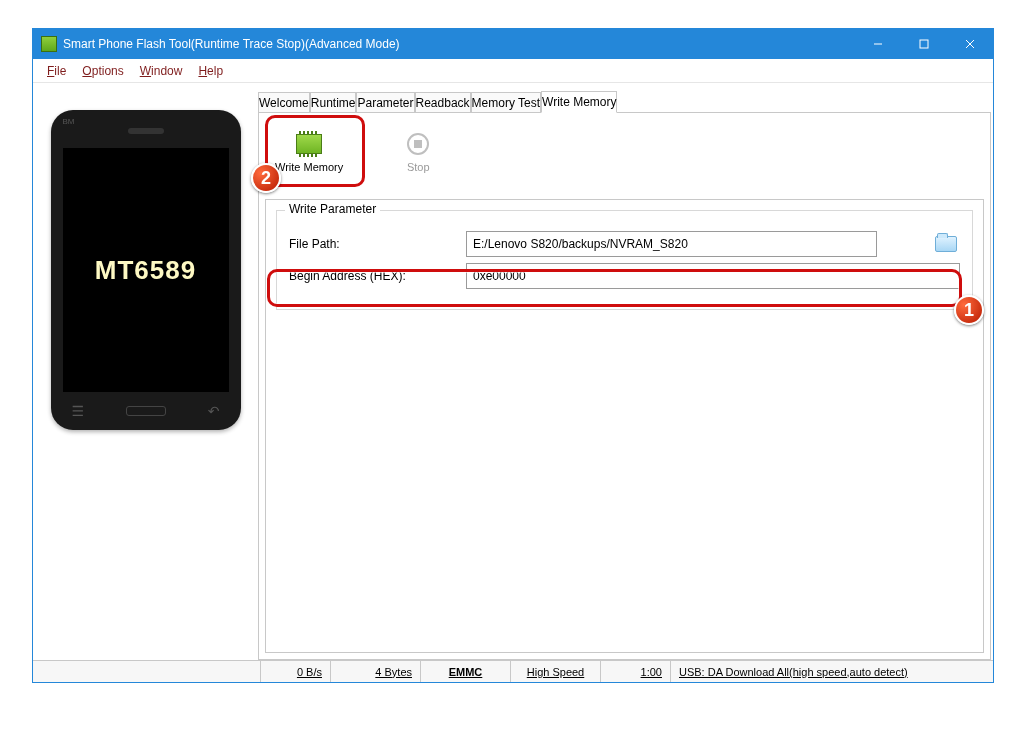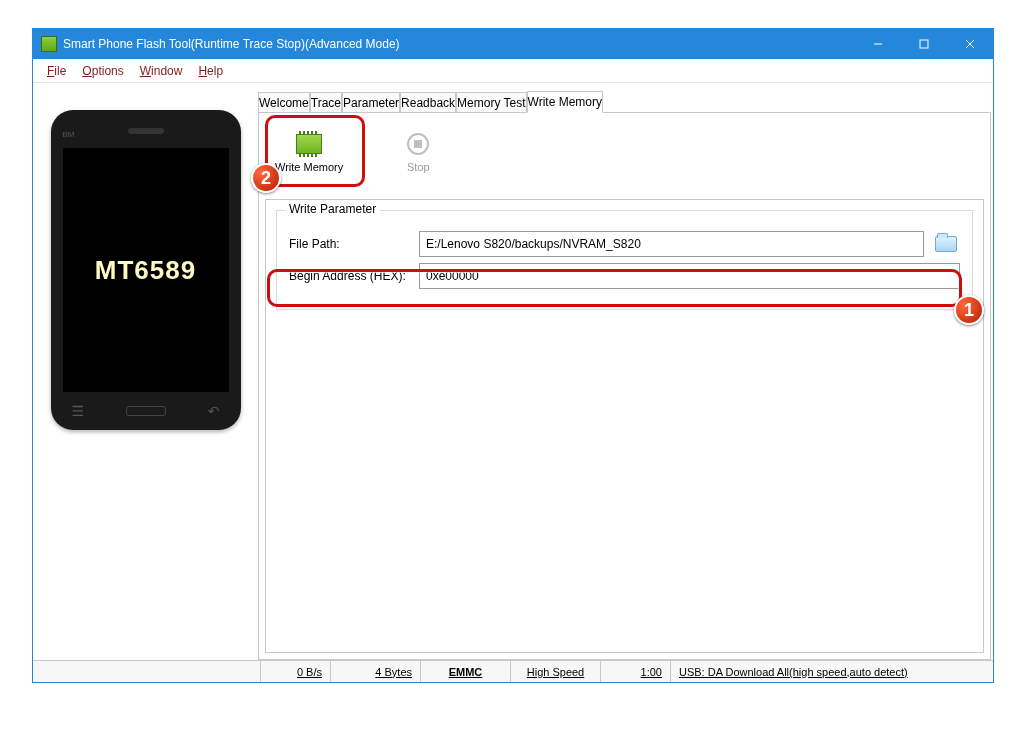--- a/index.html
+++ b/index.html
@@ -15,21 +15,21 @@
   .winbtn svg { width: 10px; height: 10px; stroke: #fff; stroke-width: 1; fill: none; }
   .menubar { height: 24px; display: flex; align-items: center; padding: 0 6px; font-size: 12px; color: #7f1d1d; border-bottom: 1px solid #e6e6e6; }
   .menuitem { padding: 2px 8px; cursor: default; }
   .menuitem u { text-decoration: underline; }
   .clientarea { position: absolute; top: 55px; left: 0; right: 0; bottom: 22px; display: flex; }
   .leftpane { width: 225px; padding: 26px 10px 0 10px; display: flex; flex-direction: column; align-items: center; }
   .phone { width: 190px; height: 320px; background: #1a1a1a; border-radius: 22px; position: relative; box-shadow: 0 2px 4px rgba(0,0,0,.3); }
   .phone .speaker { position: absolute; top: 18px; left: 50%; transform: translateX(-50%); width: 36px; height: 6px; background: #333; border-radius: 3px; }
   .phone .screen { position: absolute; top: 38px; left: 12px; right: 12px; bottom: 38px; background: #000; display: flex; align-items: center; justify-content: center; }
   .phone .chip { color: #fef9c3; font-weight: 700; font-size: 26px; letter-spacing: 1px; }
-  .phone .brand { position: absolute; top: 20px; left: 12px; color: #555; font-size: 8px; }
+  .phone .brand { position: absolute; top: 7px; left: 12px; color: #555; font-size: 8px; }
   .phone .btnrow { position: absolute; bottom: 8px; left: 0; right: 0; height: 22px; display: flex; justify-content: space-around; align-items: center; }
   .phone .hw { color: #555; font-size: 14px; }
   .phone .homebtn { width: 40px; height: 10px; border: 1px solid #444; border-radius: 3px; }
   .rightpane { flex: 1; padding: 4px 2px 0 0; display: flex; flex-direction: column; }
   .tabs { display: flex; align-items: flex-end; height: 24px; font-size: 12px; position: relative; }
   .tab { padding: 3px 0; border: 1px solid #c8c8c8; border-bottom: none; background: #fafafa; margin-right: 0; position: relative; top: 1px; cursor: default; }
   .tab.active { background: #fff; border-bottom: 1px solid #fff; z-index: 2; }
   .tabcontent { border: 1px solid #c8c8c8; flex: 1; background: #fff; padding: 6px; display: flex; flex-direction: column; position: relative; }
   .toolbar { height: 66px; display: flex; align-items: center; padding: 4px 10px; gap: 60px; }
   .tbtn { display: flex; flex-direction: column; align-items: center; font-size: 11px; gap: 4px; cursor: default; position: relative; }
@@ -37,21 +37,21 @@
   .chipico { width: 26px; height: 20px; background: linear-gradient(#9fd94a,#6fb524); border: 1px solid #4a7d17; position: relative; }
   .chipico::before, .chipico::after { content: ""; position: absolute; left: 2px; right: 2px; height: 3px; background: repeating-linear-gradient(90deg,#4a7d17 0 2px,transparent 2px 4px); }
   .chipico::before { top: -4px; }
   .chipico::after { bottom: -4px; }
   .stopico { width: 22px; height: 22px; border: 2px solid #bfbfbf; border-radius: 50%; position: relative; }
   .stopico::after { content: ""; position: absolute; top: 5px; left: 5px; width: 8px; height: 8px; background: #bfbfbf; }
   .tbtn.disabled { color: #9a9a9a; }
   .scrollframe { flex: 1; border: 1px solid #c8c8c8; margin-top: 14px; padding: 10px 10px 10px 10px; overflow: hidden; position: relative; }
   .groupbox { border: 1px solid #d8d8d8; padding: 14px 12px 14px 12px; position: relative; }
   .groupbox .legend { position: absolute; top: -9px; left: 8px; background: #fff; padding: 0 4px; font-size: 12px; }
-  .row { display: flex; align-items: center; margin: 6px 0; }
+  .row { display: flex; align-items: center; margin: 6px 0; gap: 47px; }
   .row .lbl { width: 130px; font-size: 12px; }
   .txt { flex: 1; height: 22px; border: 1px solid #9a9a9a; font-size: 12px; padding: 12px 6px; background: #fff; }
   .folderbtn { width: 28px; height: 22px; margin-left: 8px; display: flex; align-items: center; justify-content: center; cursor: default; }
   .foldericon { width: 22px; height: 16px; background: linear-gradient(#dff2ff,#a9d7f5); border: 1px solid #6faed8; border-radius: 2px; position: relative; }
   .foldericon::before { content: ""; position: absolute; top: -4px; left: 1px; width: 9px; height: 4px; background: #cde9fb; border: 1px solid #6faed8; border-bottom: none; border-radius: 2px 2px 0 0; }
   .statusbar { position: absolute; left: 0; right: 0; bottom: 0; height: 22px; border-top: 1px solid #c8c8c8; display: flex; font-size: 11px; background: #f7f7f7; }
   .sbcell { border-right: 1px solid #c8c8c8; padding: 3px 8px; display: flex; align-items: center; justify-content: flex-end; text-decoration: underline; }
   .sbcell:last-child { border-right: none; }
   .hl-red { border: 3px solid #cf0d0d; border-radius: 10px; box-shadow: 0 0 0 1px rgba(255,255,255,.6) inset; pointer-events: none; position: absolute; }
   .badge { width: 30px; height: 30px; border-radius: 50%; background: radial-gradient(circle at 30% 30%,#ff6a3c,#b71900); border: 2px solid #fff; box-shadow: 0 1px 3px rgba(0,0,0,.5); color: #fff; font-weight: 700; font-size: 18px; display: flex; align-items: center; justify-content: center; position: absolute; pointer-events: none; }
@@ -104,21 +104,21 @@
             <div class="hw">☰</div>
             <div class="homebtn"></div>
             <div class="hw">↶</div>
           </div>
         </div>
       </div>
 
       <div class="rightpane">
         <div class="tabs">
           <div class="tab">Welcome</div>
-          <div class="tab">Trace</div>
+          <div class="tab">Runtime</div>
           <div class="tab">Parameter</div>
           <div class="tab">Readback</div>
           <div class="tab">Memory Test</div>
           <div class="tab active">Write Memory</div>
         </div>
 
         <div class="tabcontent">
 
           <div class="toolbar">
             <div class="tbtn">

